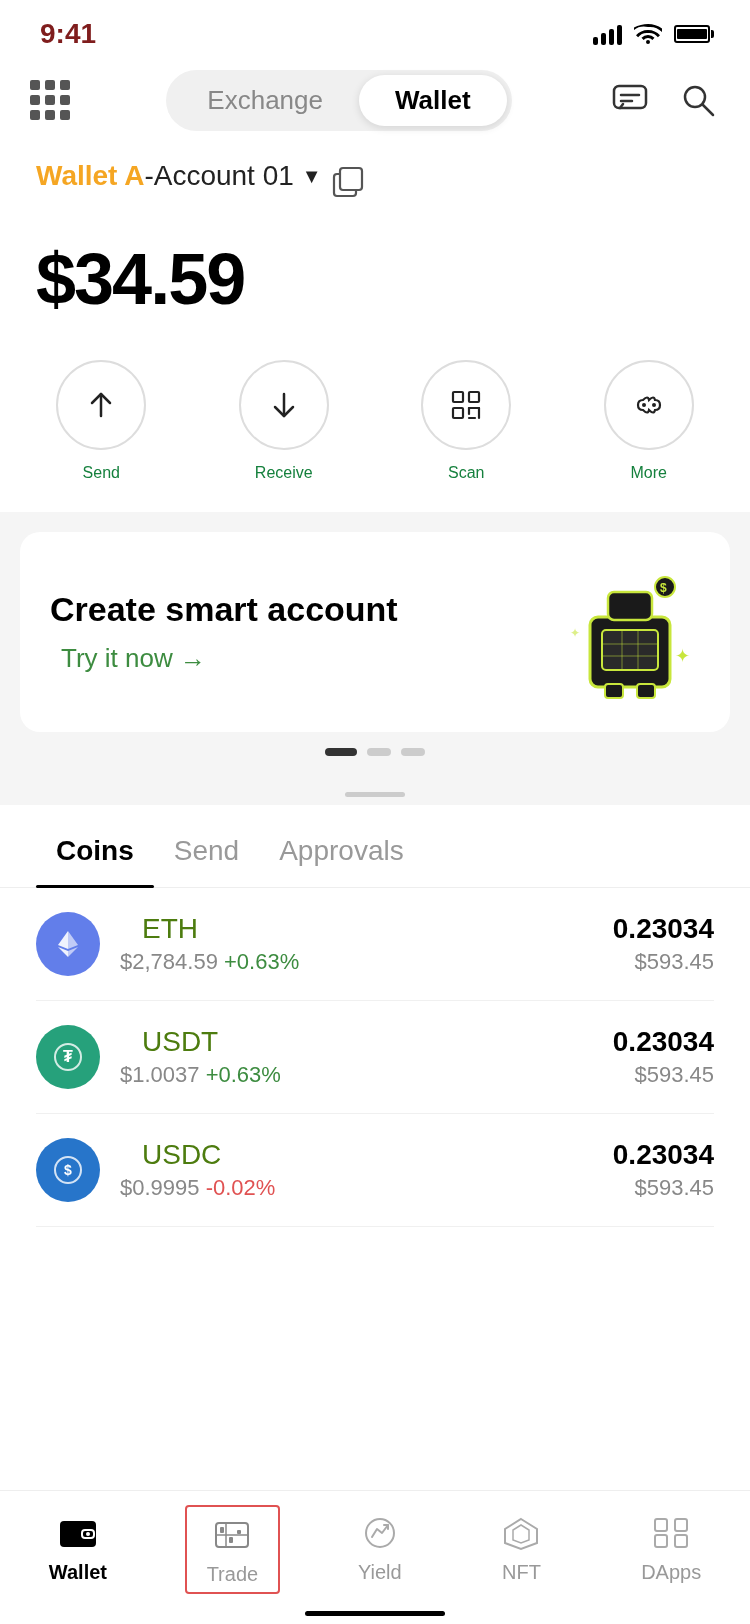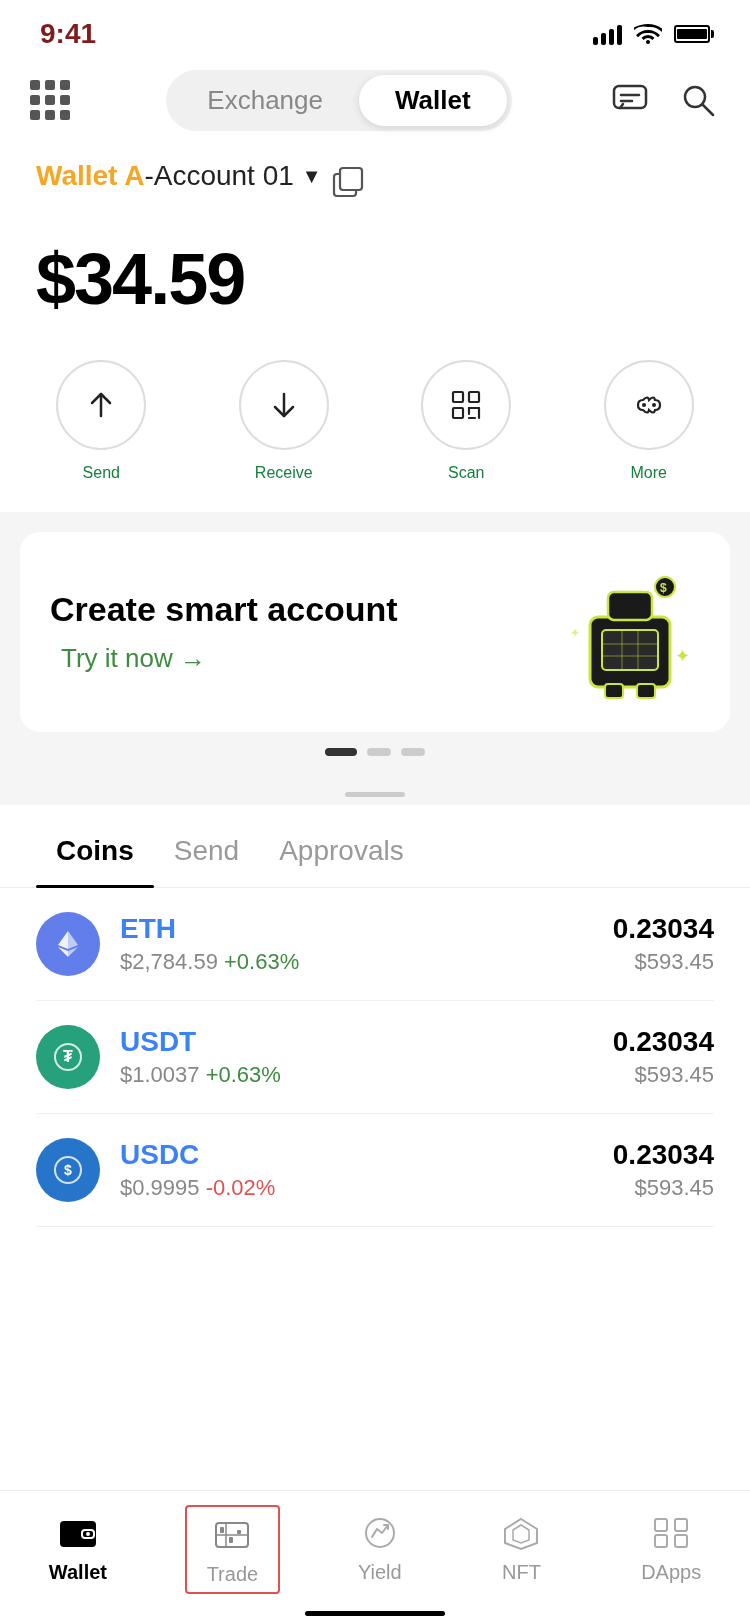--- a/index.html
+++ b/index.html
@@ -333,22 +333,23 @@
       background: #26a17b;
     }
     .coin-icon.usdc {
       background: #2775ca;
     }
     .coin-info {
       flex: 1;
     }
     .coin-symbol {
       font-size: 28px;
-      font-weight: 700;
-      color: #3b82f6;
+      font-weight: 400;
+      color: #4d7c0f;
+      margin-left: 22px;
     }
     .coin-price {
       font-size: 22px;
       color: #888;
       margin-top: 4px;
     }
     .coin-change-pos {
       color: #3d8c40;
     }
     .coin-change-neg {

